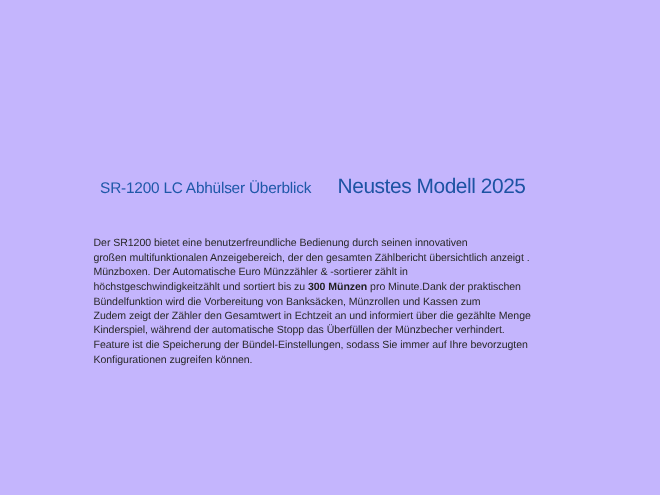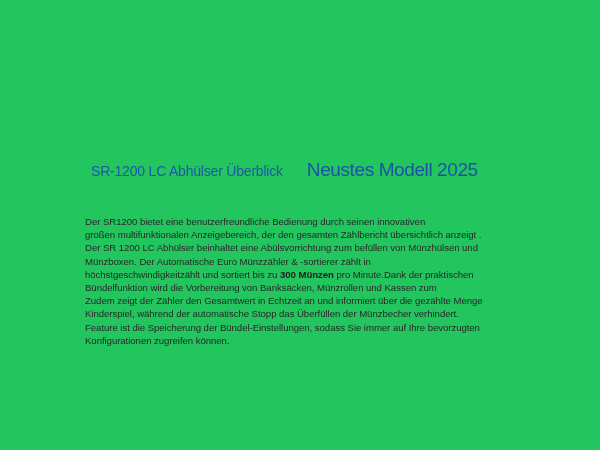--- a/index.html
+++ b/index.html
@@ -4,21 +4,21 @@
 <style>
   html, body {
     margin: 0;
     padding: 0;
     background: #ffffff;
   }
   .canvas {
     position: relative;
     width: 600px;
     height: 450px;
-    background: #22c55e;
+    background: #c4b5fd;
     overflow: hidden;
     font-family: "Liberation Sans", "DejaVu Sans", sans-serif;
   }
   .doc {
     position: absolute;
     left: 85px;
     top: 143px;
     width: 470px;
   }
   .heading-row {
@@ -64,21 +64,20 @@
   <div class="doc">
 
     <div class="heading-row">
       <h2 class="title-small">SR-1200 LC Abhülser Überblick</h2>
       <h1 class="title-large">Neustes Modell 2025</h1>
     </div>
 
     <div class="paragraph">
       <div class="line"><span>Der SR1200 bietet eine benutzerfreundliche Bedienung durch seinen innovativen</span></div>
       <div class="line"><span>großen multifunktionalen Anzeigebereich, der den gesamten Zählbericht übersichtlich anzeigt .</span></div>
-      <div class="line"><span>Der SR 1200 LC Abhülser beinhaltet eine Abülsvorrichtung zum befüllen von Münzhülsen und</span></div>
       <div class="line"><span>Münzboxen. Der Automatische Euro Münzzähler &amp; -sortierer zählt in</span></div>
       <div class="line"><span>höchstgeschwindigkeitzählt und sortiert bis zu </span><span class="bold">300 Münzen</span><span> pro Minute.Dank der praktischen</span></div>
       <div class="line"><span>Bündelfunktion wird die Vorbereitung von Banksäcken, Münzrollen und Kassen zum</span></div>
       <div class="line"><span>Zudem zeigt der Zähler den Gesamtwert in Echtzeit an und informiert über die gezählte Menge</span></div>
       <div class="line"><span>Kinderspiel, während der automatische Stopp das Überfüllen der Münzbecher verhindert.</span></div>
       <div class="line"><span>Feature ist die Speicherung der Bündel-Einstellungen, sodass Sie immer auf Ihre bevorzugten</span></div>
       <div class="line"><span>Konfigurationen zugreifen können.</span></div>
     </div>
 
   </div>

